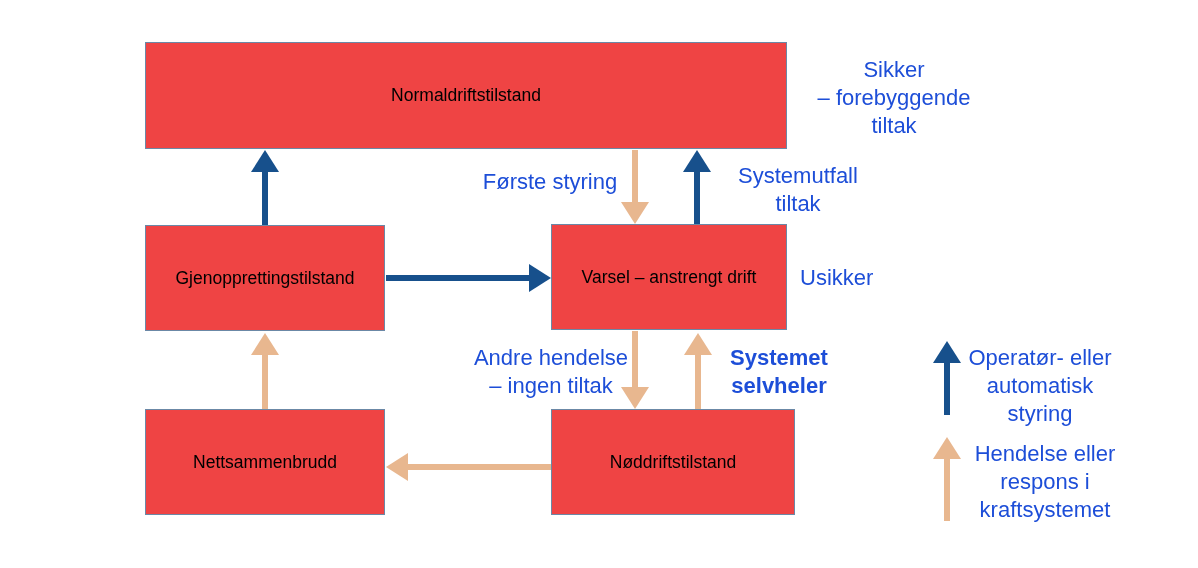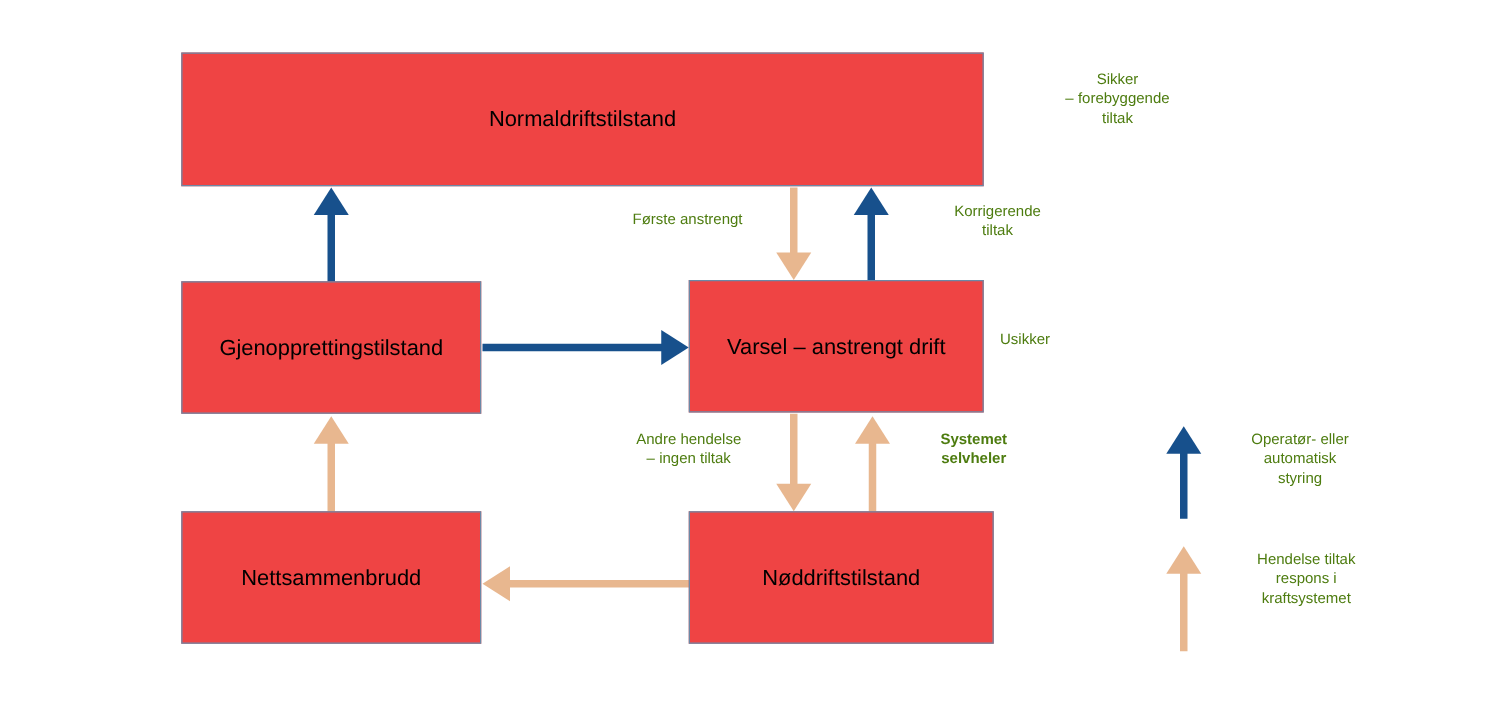--- a/index.html
+++ b/index.html
@@ -34,22 +34,22 @@
   }
   #box-normal       { left:145px; top:42px;  width:642px; height:107px; }
   #box-gjenoppretting { left:145px; top:225px; width:240px; height:106px; }
   #box-varsel       { left:551px; top:224px; width:236px; height:106px; }
   #box-nett         { left:145px; top:409px; width:240px; height:106px; }
   #box-nodd         { left:551px; top:409px; width:244px; height:106px; }
 
   
   .edge-label, .side-label, .legend-label {
     position: absolute;
-    color: #4d7c0f;
-    font-size: 12px;
+    color: #1d4ed8;
+    font-size: 22px;
     line-height: 1.28;
     text-align: center;
     white-space: pre-line;
   }
   #label-sikker        { left:790px; top:56px;  width:208px; }
   #label-usikker       { left:800px; top:264px; width:140px; text-align:left; }
   #label-forste        { left:470px; top:168px; width:160px; }
   #label-korrigerende  { left:712px; top:162px; width:172px; }
   #label-andre         { left:468px; top:344px; width:166px; }
   #label-systemet      { left:710px; top:344px; width:138px;font-weight:bold; }
@@ -144,33 +144,33 @@
   <div class="state-box" id="box-nodd">
     <span>Nøddriftstilstand</span>
   </div>
 
   <div class="side-label" id="label-sikker">Sikker
 – forebyggende
 tiltak</div>
 
   <div class="side-label" id="label-usikker">Usikker</div>
 
-  <div class="edge-label" id="label-forste">Første anstrengt</div>
+  <div class="edge-label" id="label-forste">Første styring</div>
 
-  <div class="edge-label" id="label-korrigerende">Korrigerende
+  <div class="edge-label" id="label-korrigerende">Systemutfall
 tiltak</div>
 
   <div class="edge-label" id="label-andre">Andre hendelse
 – ingen tiltak</div>
 
   <div class="edge-label" id="label-systemet">Systemet
 selvheler</div>
 
 
   <div class="legend-label" id="legend-label-1">Operatør- eller
 automatisk
 styring</div>
 
-  <div class="legend-label" id="legend-label-2">Hendelse tiltak
+  <div class="legend-label" id="legend-label-2">Hendelse eller
 respons i
 kraftsystemet</div>
 
 </div>
 
 </body></html>

